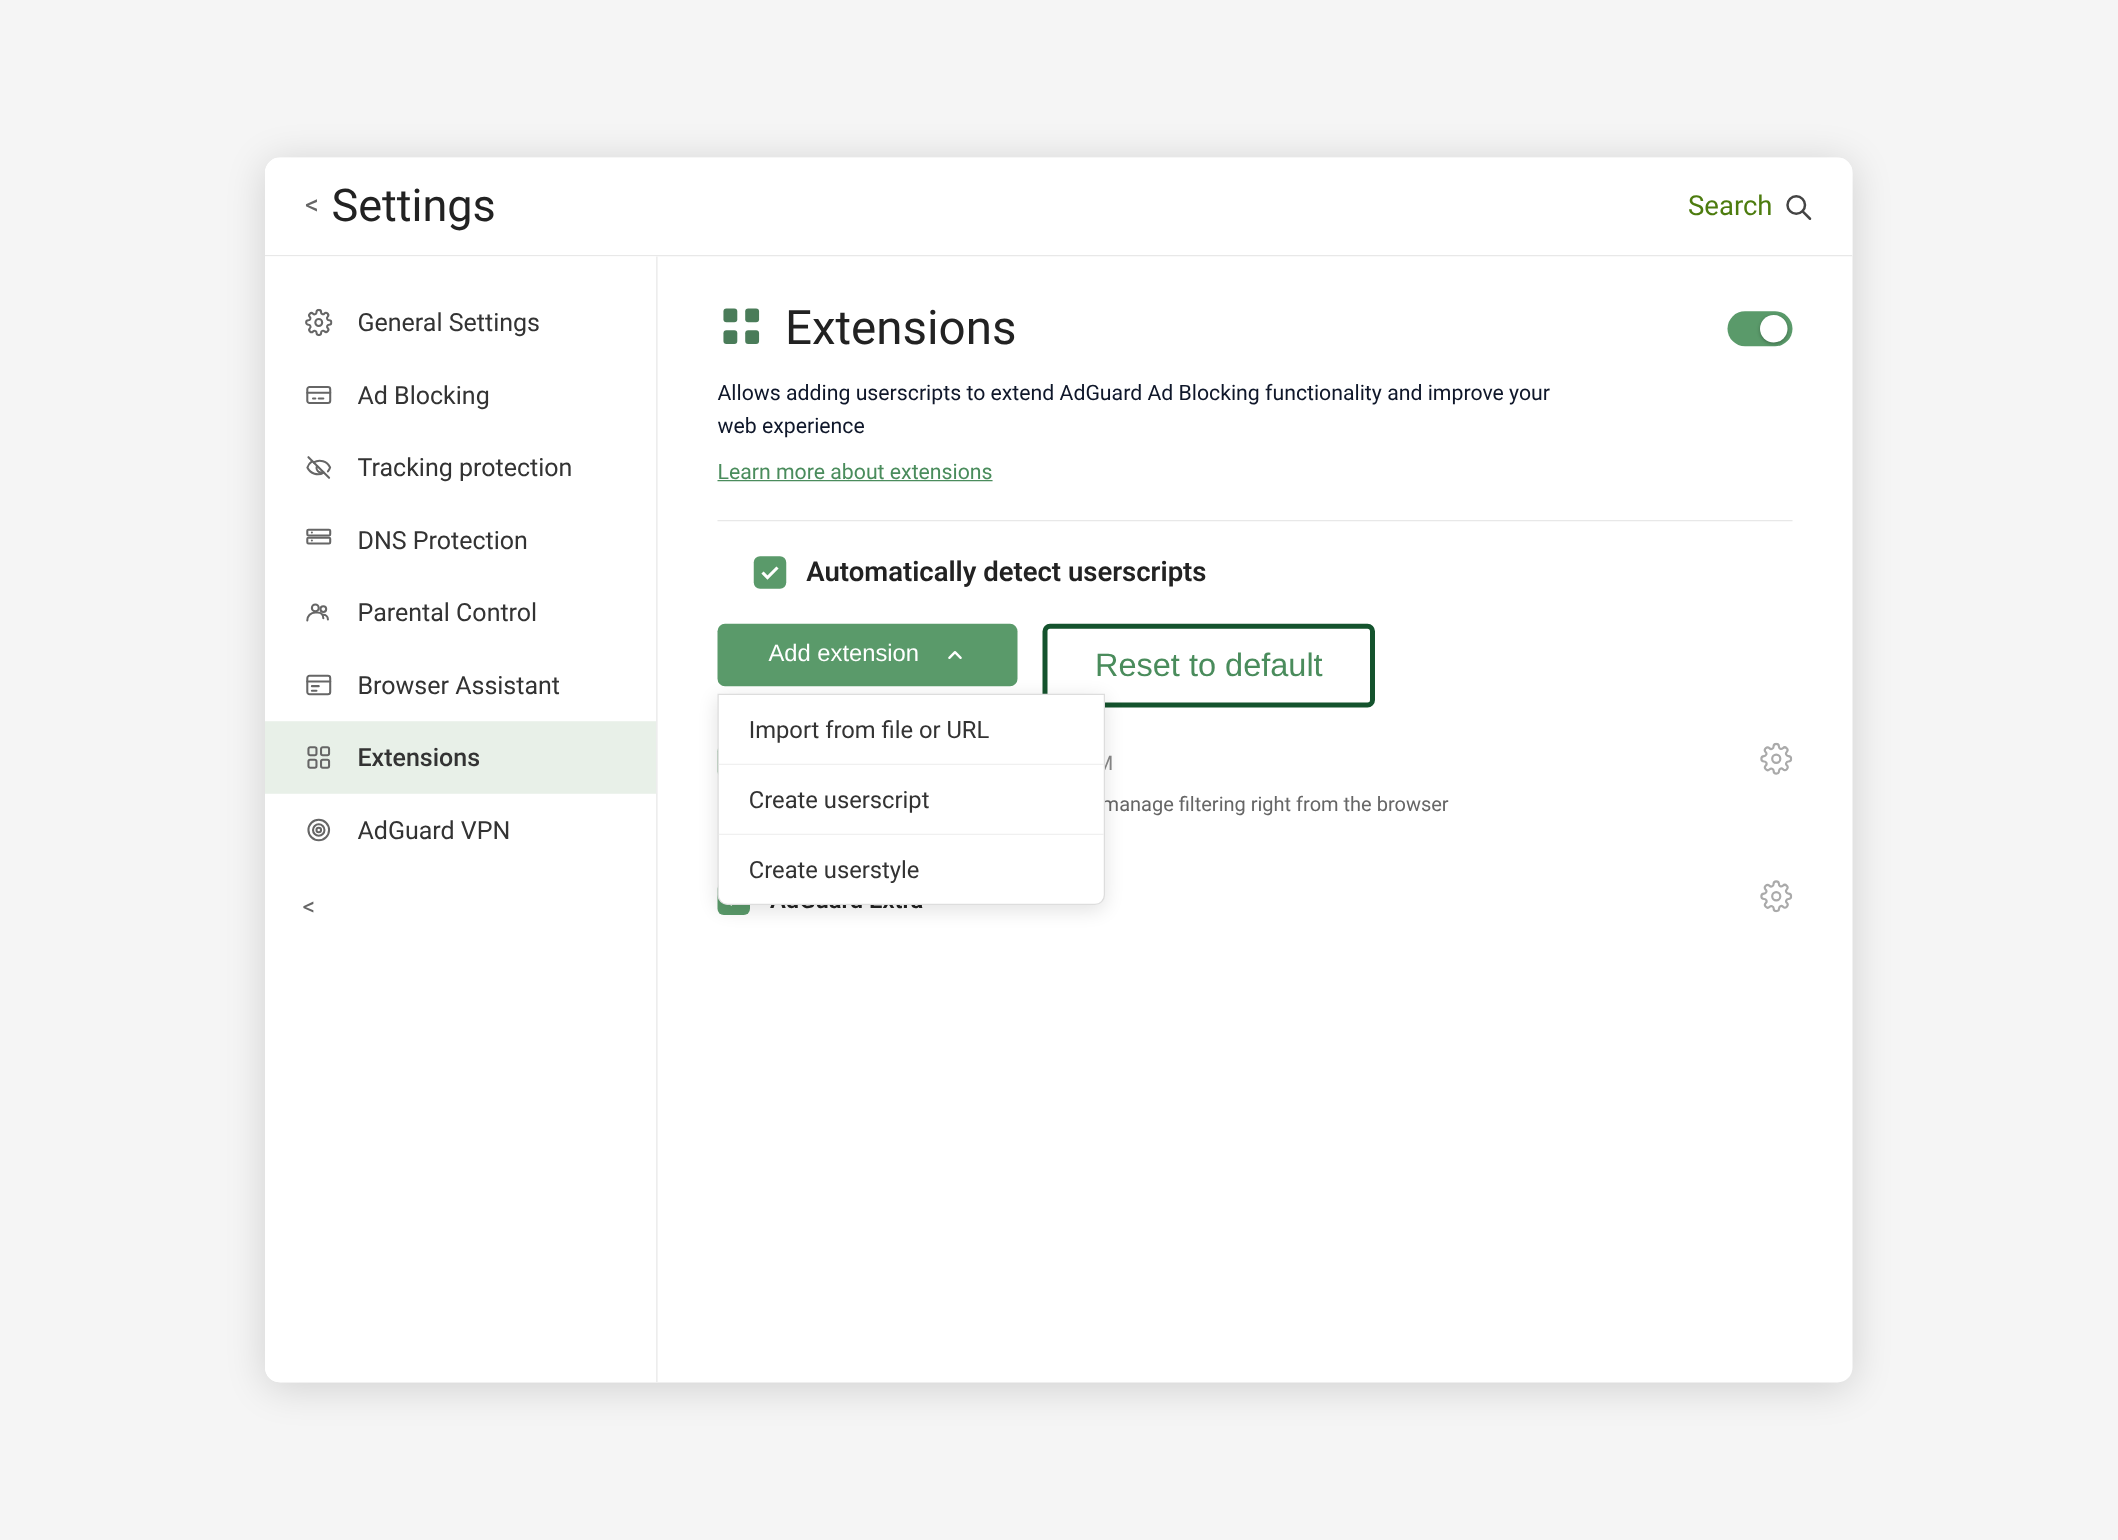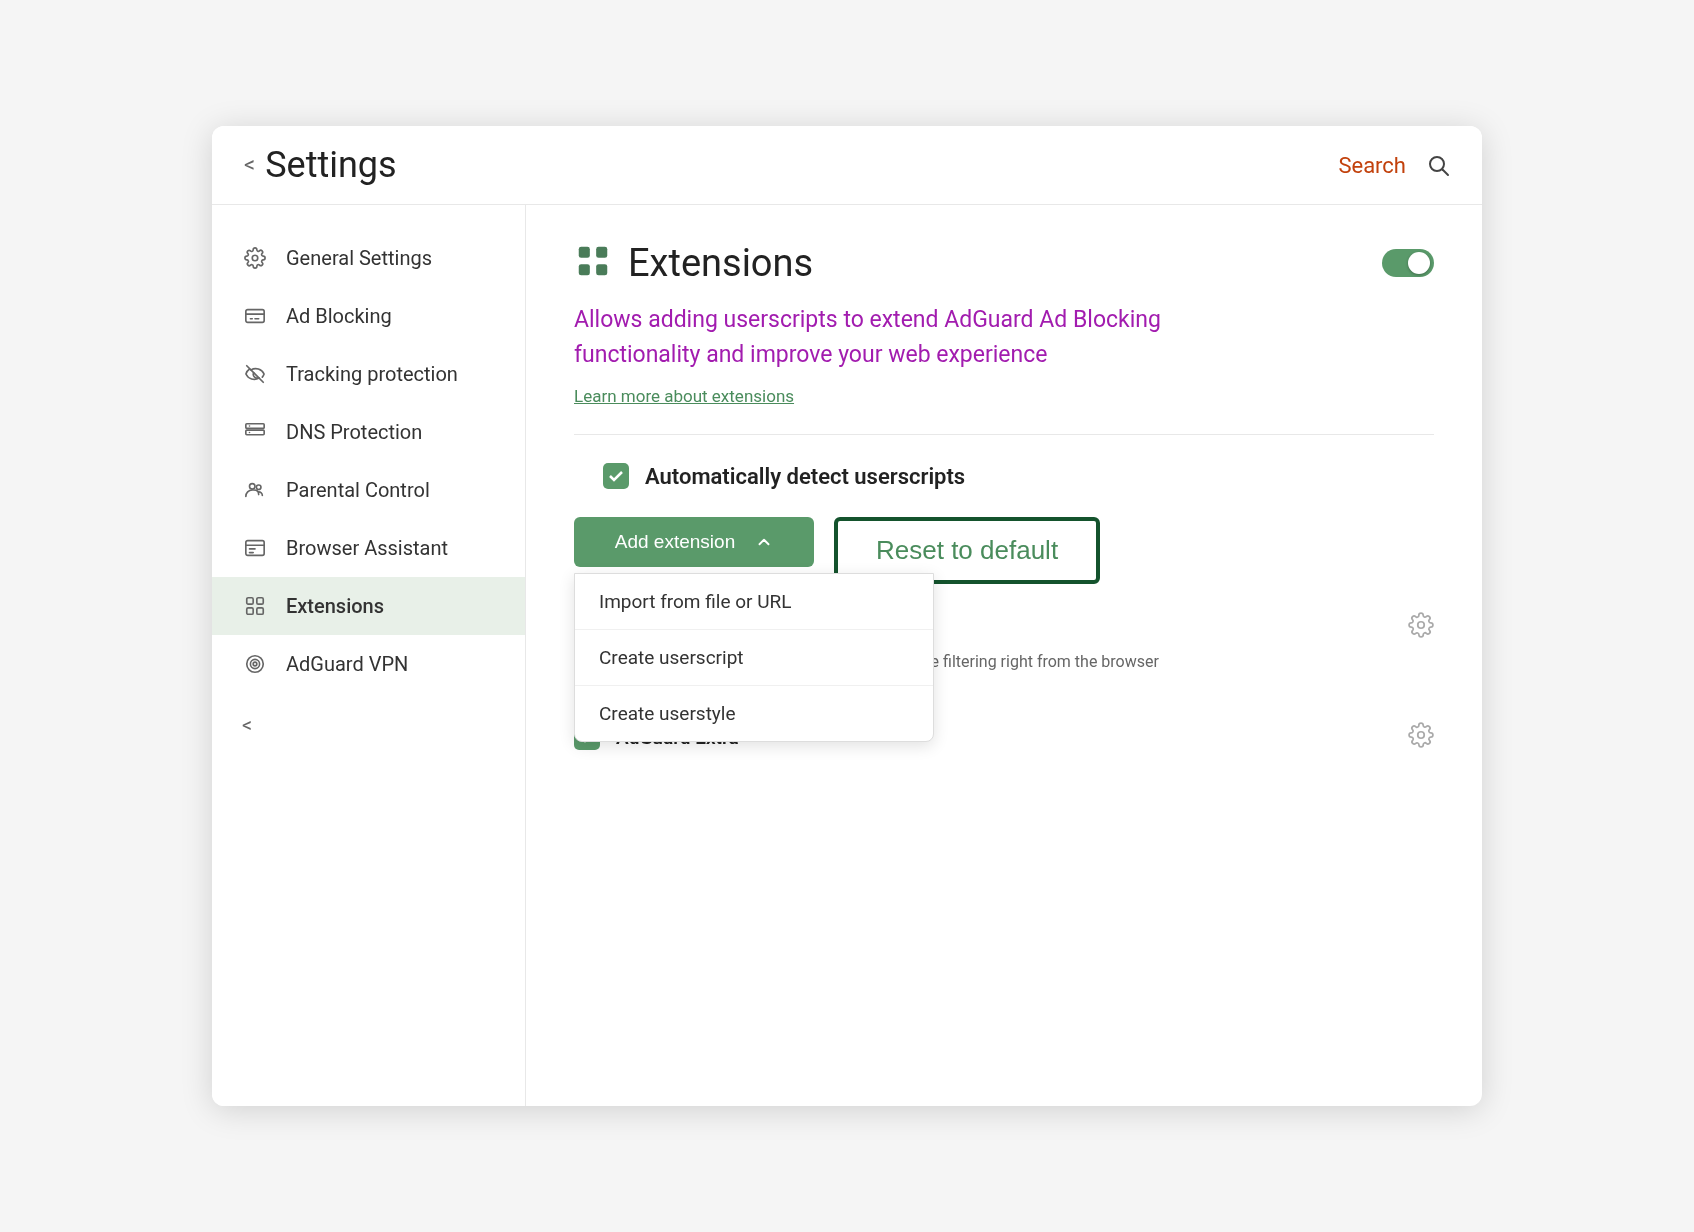--- a/index.html
+++ b/index.html
@@ -43,22 +43,22 @@
       line-height: 1;
     }
     .header-title {
       font-size: 36px;
       font-weight: 400;
       color: #222;
     }
     .header-search {
       display: flex;
       align-items: center;
-      gap: 20px;
-      color: #c2410c;
+      gap: 8px;
+      color: #4d7c0f;
       font-size: 22px;
       cursor: pointer;
     }
     .search-icon-svg {
       width: 24px;
       height: 24px;
     }
     
     .body {
       display: flex;
@@ -158,22 +158,22 @@
       top: 3px;
       right: 4px;
       width: 22px;
       height: 22px;
       border-radius: 50%;
       background: #fff;
       box-shadow: 0 1px 3px rgba(0,0,0,0.3);
     }
     
     .section-desc {
-      font-size: 23px;
-      color: #a21caf;
+      font-size: 17px;
+      color: #0f172a;
       line-height: 1.5;
       margin-bottom: 14px;
       max-width: 680px;
     }
     .learn-link {
       color: #4a8c5c;
       text-decoration: underline;
       font-size: 17px;
       cursor: pointer;
     }
@@ -241,21 +241,21 @@
       border-radius: 6px;
       padding: 14px 38px;
       font-size: 26px;
       cursor: pointer;
     }
     
     .dropdown-menu {
       position: absolute;
       top: 56px;
       left: 0;
-      width: 360px;
+      width: 310px;
       background: #fff;
       border: 1px solid #ddd;
       border-radius: 0 0 8px 8px;
       box-shadow: 0 4px 16px rgba(0,0,0,0.12);
       z-index: 100;
     }
     .dropdown-item {
       padding: 16px 24px;
       font-size: 19px;
       color: #333;

